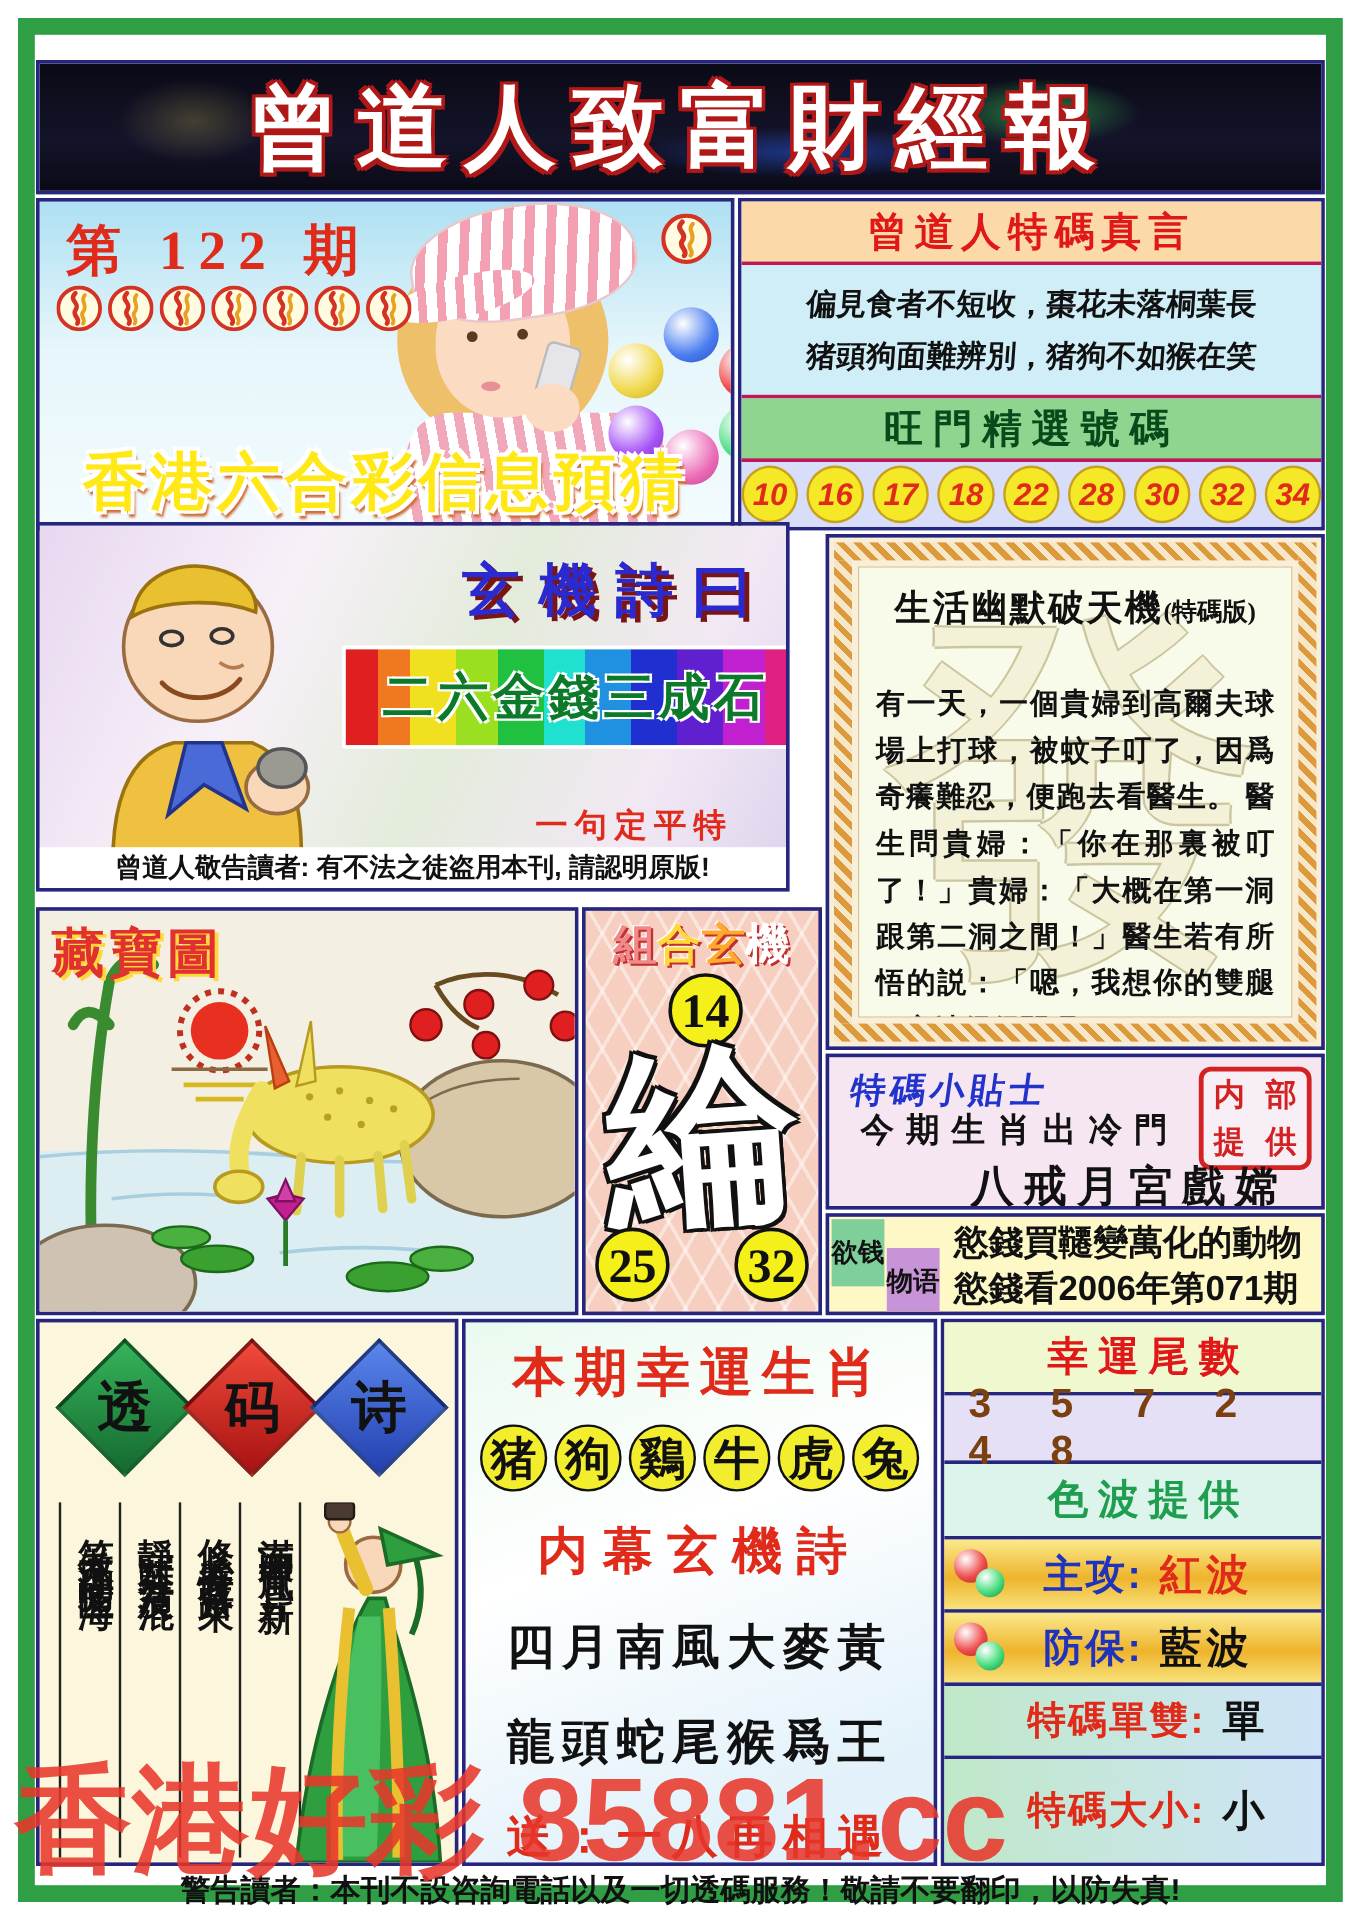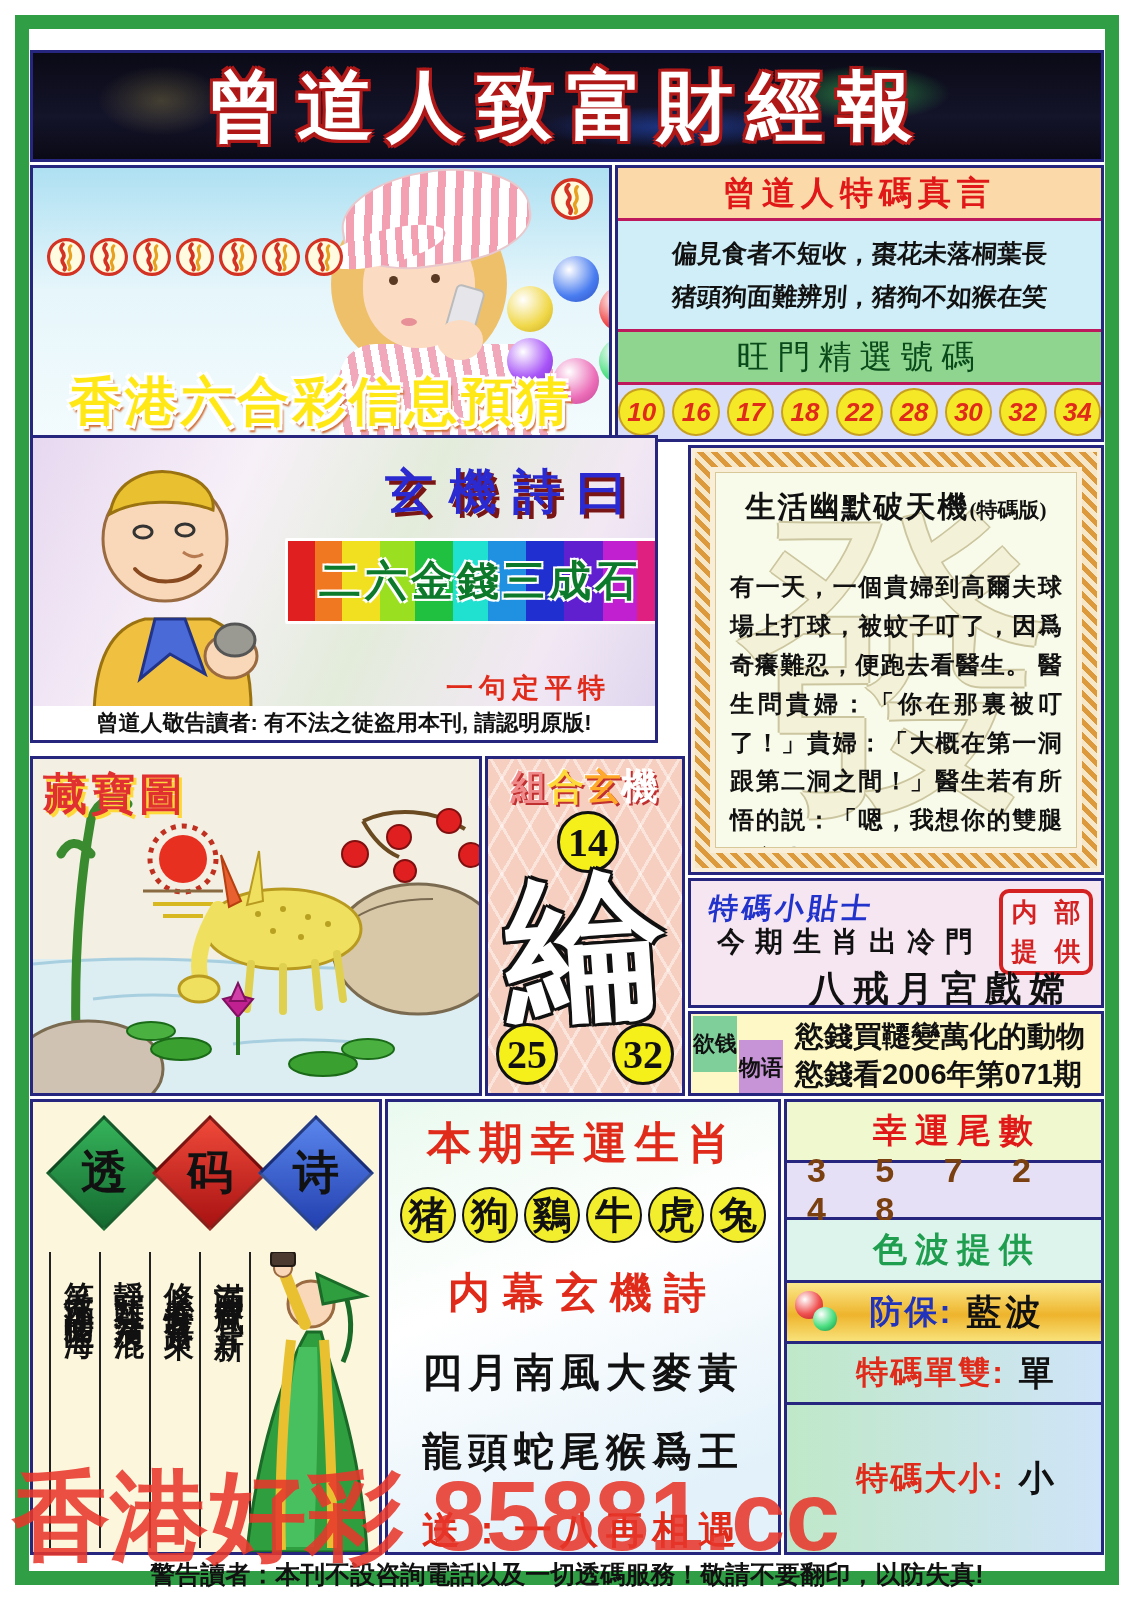--- a/index.html
+++ b/index.html
@@ -53,21 +53,21 @@
   .slogan{position:absolute;left:0;bottom:2px;width:100%;text-align:center;font-size:52px;font-weight:bold;
     color:#ffe815;letter-spacing:4px;white-space:nowrap;
     text-shadow:-3px -3px 0 #fff,3px -3px 0 #fff,-3px 3px 0 #fff,3px 3px 0 #fff,4px 5px 2px #d06a30;}
 
   
   .p-topright{left:615px;top:165px;width:489px;height:277px;display:flex;flex-direction:column;}
   .tr-row{border-bottom:3px solid #be185d;display:flex;align-items:center;justify-content:center;}
   .tr-header{height:50px;background:#fcd9a8;color:#e01818;font-size:33px;font-weight:bold;letter-spacing:6px;}
   .tr-verse{height:108px;background:#cfeef8;flex-direction:column;gap:10px;}
   .tr-verse div{font-size:25px;font-weight:bold;color:#111;white-space:nowrap;transform:skewX(-4deg);}
-  .tr-numhead{height:50px;background:#8fd48f;color:#0a4a1a;font-size:33px;font-weight:normal;letter-spacing:8px;}
+  .tr-numhead{height:50px;background:#8fd48f;color:#0a4a1a;font-size:33px;font-weight:bold;letter-spacing:8px;}
   .tr-nums{flex:1;background:#d8defa;border-bottom:none;gap:7px;}
   .numball{width:44px;height:44px;border-radius:50%;background:#f5e826;border:2px solid #c8a020;
     display:flex;align-items:center;justify-content:center;font-size:26px;font-weight:bold;
     font-style:italic;color:#e02a1a;}
 
   
   .p-mystic{left:30px;top:435px;width:628px;height:308px;
     background:linear-gradient(115deg,#e7d8f0 0%,#f7f0f8 30%,#e3ecdb 55%,#f2e8f4 80%,#ddd4ee 100%);overflow:hidden;}
   .mystic-title{position:absolute;right:14px;top:22px;font-size:48px;font-weight:bold;color:#2a2ad0;
     letter-spacing:16px;white-space:nowrap;text-shadow:4px 4px 0 #7a1515;}
@@ -216,20 +216,21 @@
       <div class="torso"></div>
       <div class="face"></div>
       <div class="cap"></div>
       <div class="brim"></div>
       <div class="eye" style="left:356px;top:108px;"></div>
       <div class="eye" style="left:398px;top:106px;"></div>
       <div class="lips"></div>
       <div class="phone"></div>
       <div class="hand"></div>
     </div>
+    <div class="issue">第 122 期</div>
     <div class="flames">
       <span class="flame"><svg viewBox="0 0 24 24" width="38" height="38">
             <circle cx="12" cy="12" r="11" fill="#fffbe0" stroke="#d43222" stroke-width="2"></circle>
             <path d="M10 4 C6 8 13 9 10 13 C8 16 13 17 11 20" fill="none" stroke="#d43222" stroke-width="2.4" stroke-linecap="round"></path>
             <path d="M15 5 C12 8 17 10 14 14 C12 16 16 18 14 20" fill="none" stroke="#e8a020" stroke-width="2" stroke-linecap="round"></path>
           </svg></span>
       <span class="flame"><svg viewBox="0 0 24 24" width="38" height="38">
             <circle cx="12" cy="12" r="11" fill="#fffbe0" stroke="#d43222" stroke-width="2"></circle>
             <path d="M10 4 C6 8 13 9 10 13 C8 16 13 17 11 20" fill="none" stroke="#d43222" stroke-width="2.4" stroke-linecap="round"></path>
             <path d="M15 5 C12 8 17 10 14 14 C12 16 16 18 14 20" fill="none" stroke="#e8a020" stroke-width="2" stroke-linecap="round"></path>
@@ -455,20 +456,28 @@
 
   <div class="panel p-rightcol">
     <div class="sb-row sb-tailhead">幸運尾數</div>
     <div class="sb-row sb-tails">3 5 7 2 4 8</div>
     <div class="sb-row sb-wavehead">色波提供</div>
     <div class="sb-row sb-gold">
       <span class="ballicon">
           <span class="r"></span>
           <span class="g"></span>
         </span>
+      <span class="sb-label-blue">主攻:</span>
+      <span class="sb-val-red">紅波</span>
+    </div>
+    <div class="sb-row sb-gold">
+      <span class="ballicon">
+          <span class="r"></span>
+          <span class="g"></span>
+        </span>
       <span class="sb-label-blue">防保:</span>
       <span class="sb-val-black">藍波</span>
     </div>
     <div class="sb-row sb-grad">
       <span class="sb-label-red">特碼單雙:</span>
       <span class="sb-val-black">單</span>
     </div>
     <div class="sb-row sb-grad">
       <span class="sb-label-red">特碼大小:</span>
       <span class="sb-val-black">小</span>

